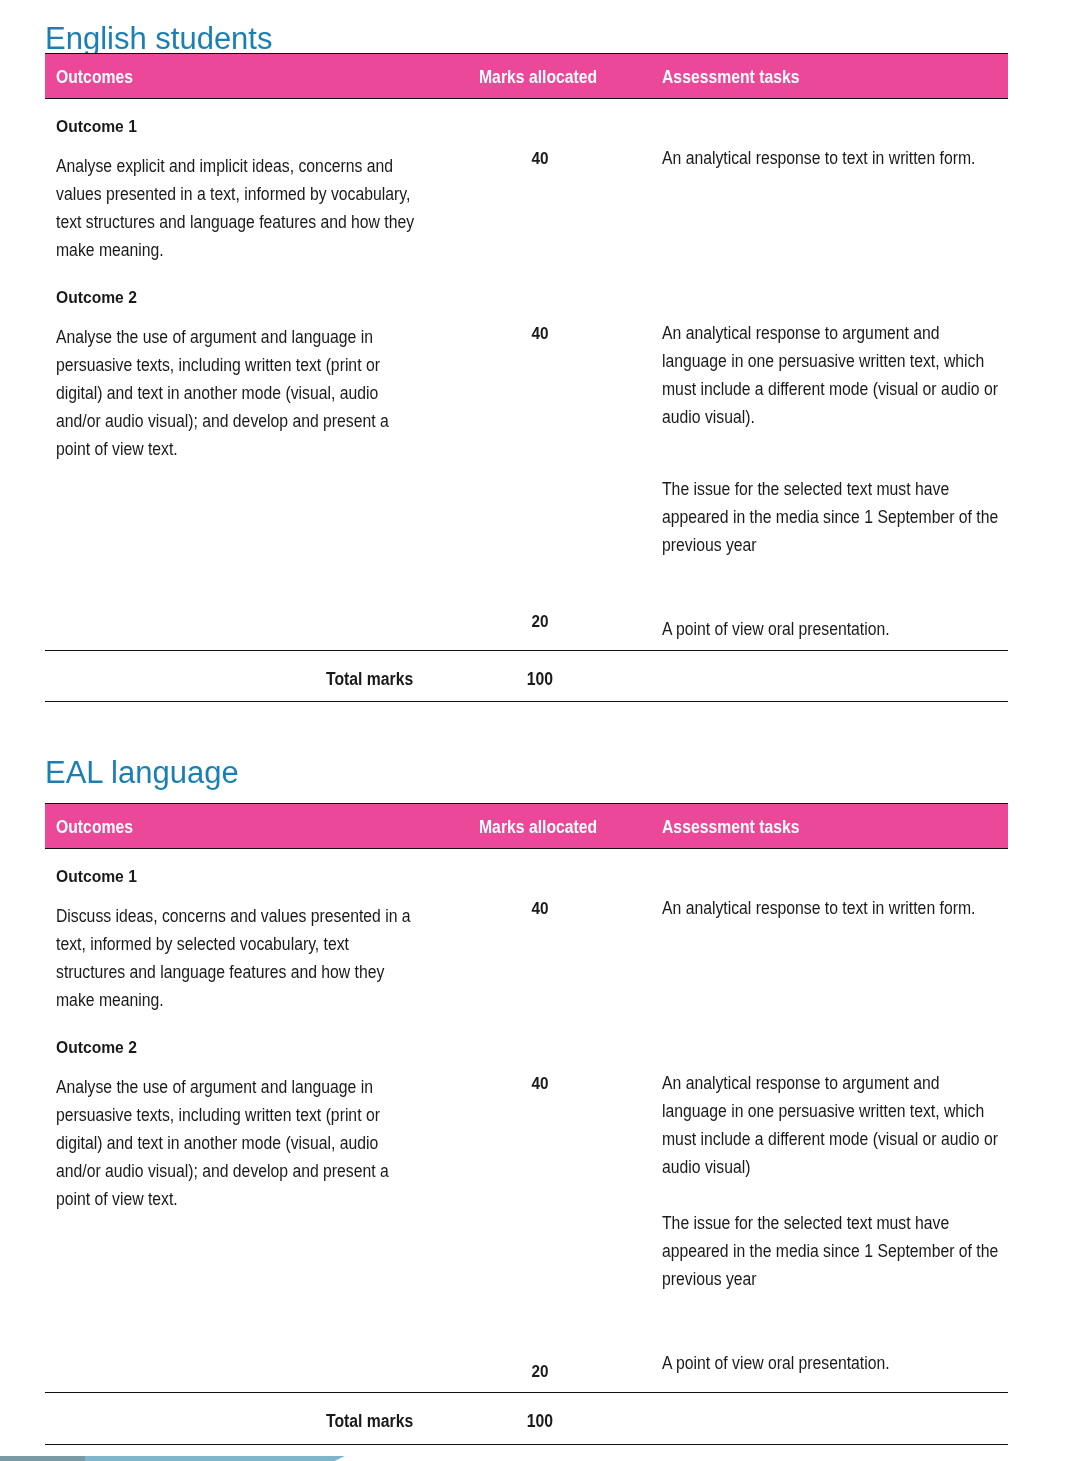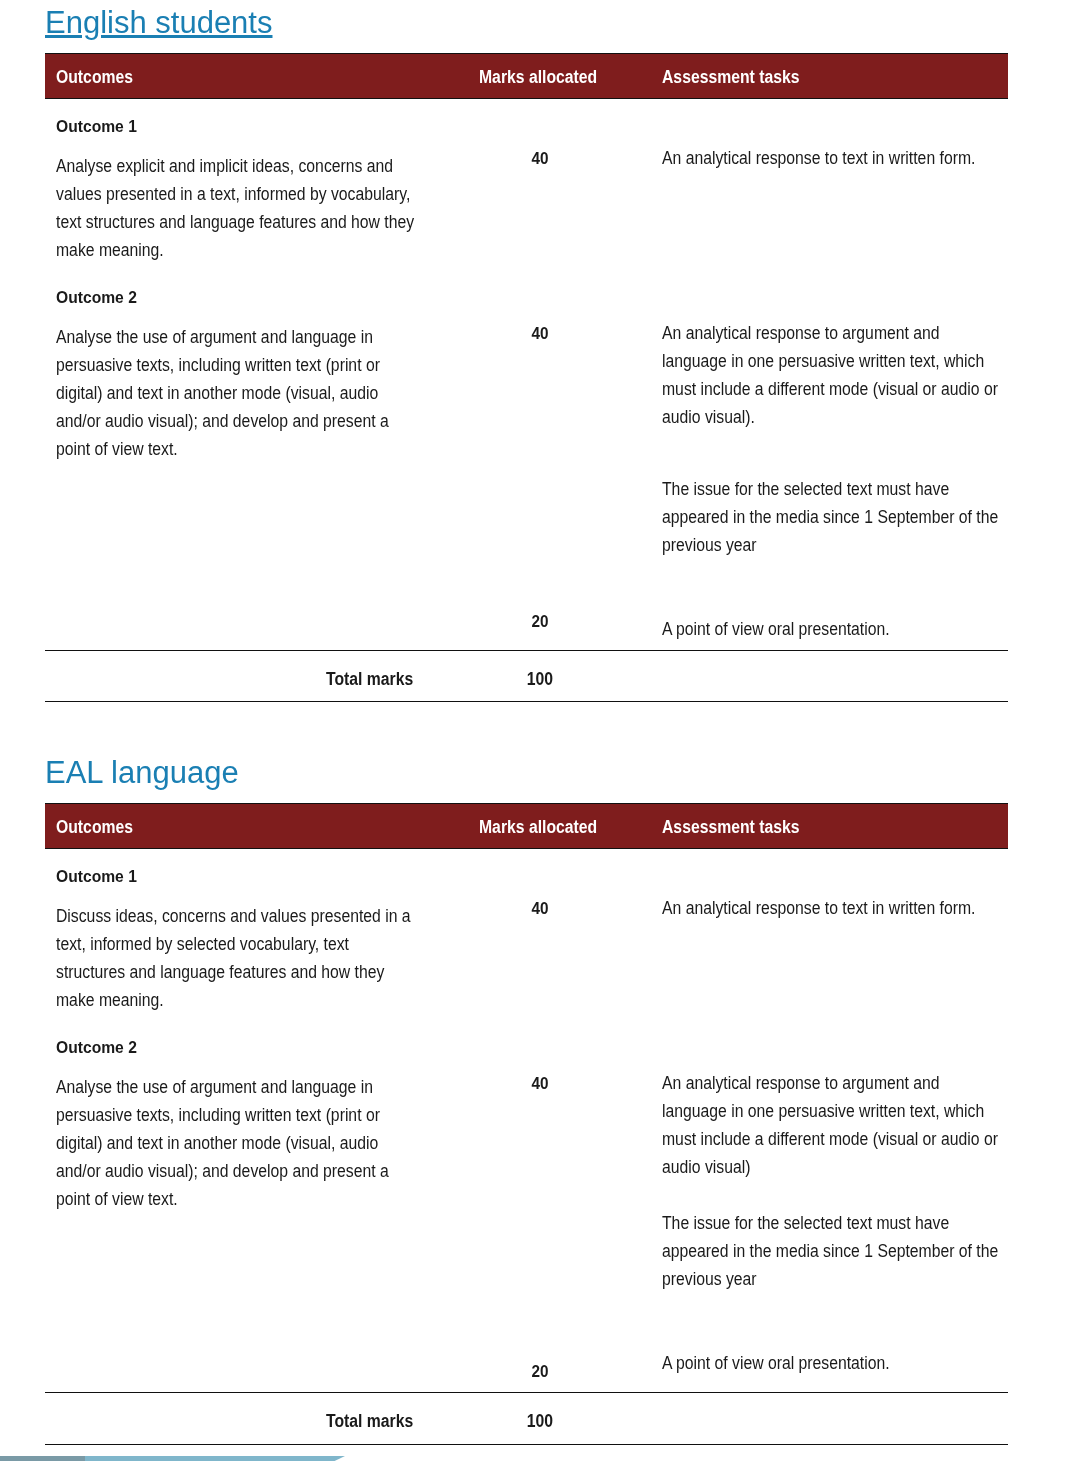--- a/index.html
+++ b/index.html
@@ -1,20 +1,20 @@
 <!DOCTYPE html>
 <html><head>
 <meta charset="utf-8">
 <style>
   html, body { margin: 0; padding: 0; background: #ffffff; }
   body { width: 1087px; height: 1461px; position: relative; overflow: hidden;
          font-family: "Liberation Sans", sans-serif; color: #1a1a1a; }
   .section-title { position: absolute; left: 45px; font-size: 31px; color: #1a7fb3;
                    font-family: "Liberation Sans", sans-serif; line-height: 1; }
-  .thead { position: absolute; left: 45px; width: 963px; height: 44px; background: #7f1d1d;
+  .thead { position: absolute; left: 45px; width: 963px; height: 44px; background: #ec4899;
            border-top: 1px solid #111; border-bottom: 1px solid #111; }
   .thead span { position: absolute; top: 13px; color: #ffffff; font-weight: bold; font-size: 17.5px;
                 font-family: "Liberation Sans", sans-serif; transform: scaleX(0.9); transform-origin: left; white-space: nowrap; }
   .outcome-title { position: absolute; left: 56px; font-weight: bold; font-size: 17px;
                    transform: scaleX(0.92); transform-origin: left; white-space: nowrap; }
   .body-text { position: absolute; font-size: 17.5px; line-height: 28px; color: #1a1a1a;
                transform: scaleX(0.9); transform-origin: left top; }
   .mark { position: absolute; left: 530px; width: 20px; text-align: center; font-weight: bold; font-size: 17px;
           transform: scaleX(0.9); }
   .rule { position: absolute; left: 45px; width: 963px; height: 0; border-top: 1.5px solid #111; }
@@ -22,21 +22,21 @@
                  transform: scaleX(0.9); transform-origin: left; white-space: nowrap; }
   .total-value { position: absolute; left: 522px; width: 36px; text-align: center; font-weight: bold; font-size: 17.5px;
                  transform: scaleX(0.9); }
   .footer-bar { position: absolute; left: 0; top: 1456px; width: 345px; height: 5px;
                 background: linear-gradient(90deg, #7a9aa6 0, #7a9aa6 85px, #7fb6cb 85px, #7fb6cb 100%);
                 clip-path: polygon(0 0, 100% 0, 97% 100%, 0 100%); }
 </style>
 </head>
 <body>
 
-<div class="section-title" style="top:7px;text-decoration:underline;">English students</div>
+<div class="section-title" style="top:23px;">English students</div>
 
 <div class="thead" style="top:53px;">
   <span style="left:11px;">Outcomes</span>
   <span style="left:434px;">Marks allocated</span>
   <span style="left:617px;">Assessment tasks</span>
 </div>
 
 <div class="outcome-title" style="top:117px;">Outcome 1</div>
 <div class="body-text" style="left:56px; top:152px; width:400px;">Analyse explicit and implicit ideas, concerns and values presented in a text, informed by vocabulary, text structures and language features and how they make meaning.</div>
 <div class="mark" style="top:149px;">40</div>

